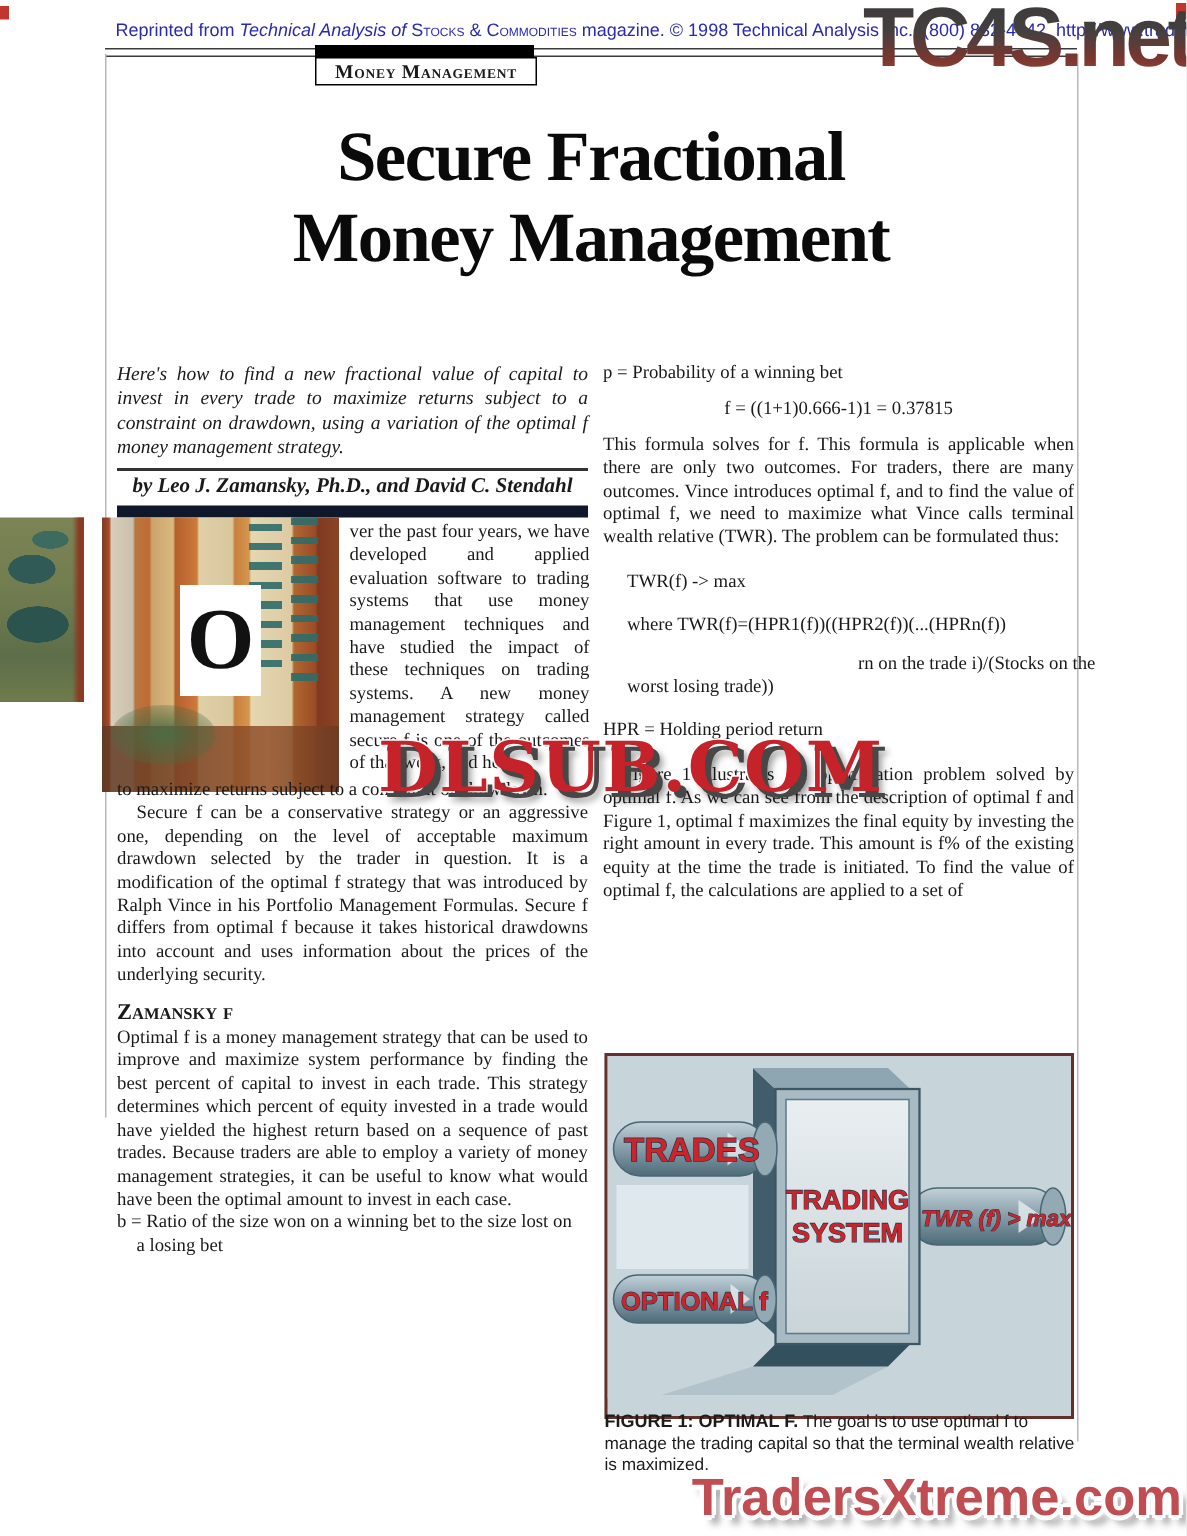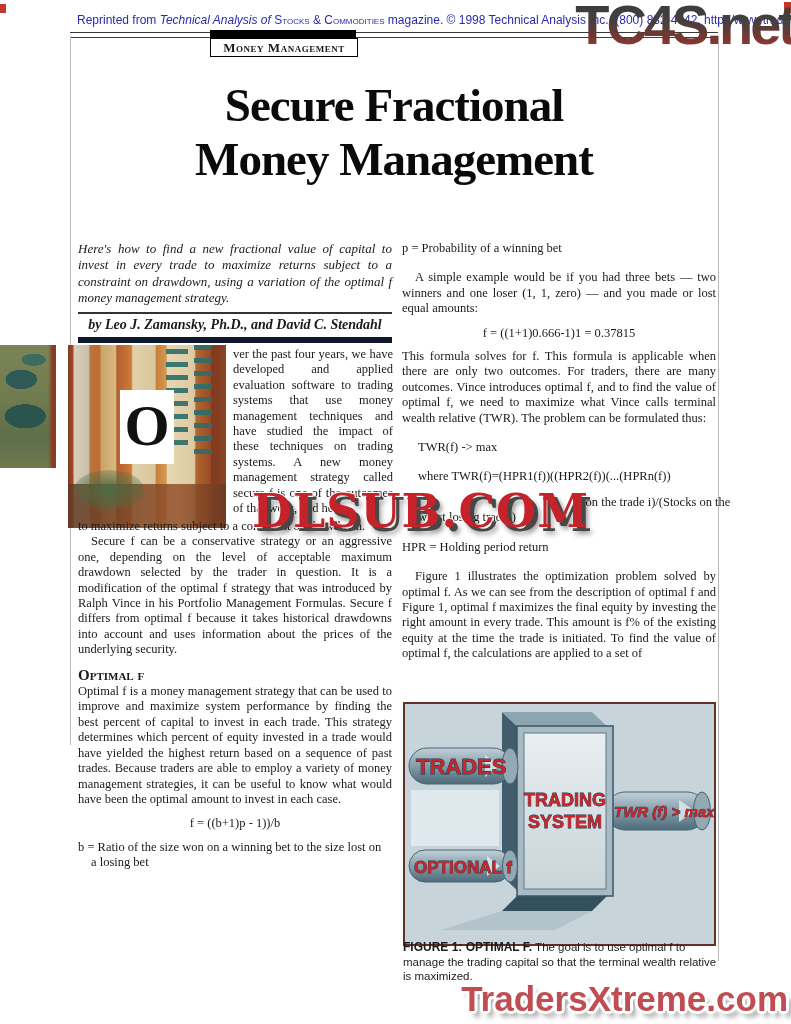--- a/index.html
+++ b/index.html
@@ -24,21 +24,21 @@
       background:linear-gradient(180deg,#383838 0%,#454040 45%,#79362e 72%,#a64a3c 100%);
       -webkit-background-clip:text;background-clip:text;color:transparent;z-index:6;}
   .vline{position:absolute;width:1px;background:#b8b8b8;}
   #vline-left{left:70px;top:36px;height:709px;}
   #vline-right{left:718px;top:36px;height:925px;}
   
   #title{position:absolute;left:70px;top:78px;width:648px;text-align:center;
       font-weight:bold;font-size:47px;line-height:54px;color:#0a0a0a;letter-spacing:-1px;}
   #intro-block{position:absolute;left:78px;top:241px;width:314px;}
   #intro{font-style:italic;font-size:13px;line-height:16.3px;text-align:justify;}
-  #byline-block{margin-top:6px;border-top:2px solid #333;border-bottom:6px solid #0f172a;
+  #byline-block{margin-top:6px;border-top:2px solid #333;border-bottom:8px solid #0f172a;
       padding:3px 0 4px 0;text-align:center;font-weight:bold;font-style:italic;font-size:14px;}
   
   #painting{position:absolute;left:0;top:345px;width:226px;height:183px;}
   #paint-strip{position:absolute;left:0;top:0;width:56px;height:123px;
       background:
         radial-gradient(ellipse 26px 16px at 38% 28%,#2f5a55 0 60%,rgba(0,0,0,0) 61%),
         radial-gradient(ellipse 34px 20px at 45% 58%,#2c544f 0 60%,rgba(0,0,0,0) 61%),
         radial-gradient(ellipse 20px 10px at 60% 12%,#3d6b60 0 60%,rgba(0,0,0,0) 61%),
         linear-gradient(90deg,rgba(0,0,0,0) 86%,#8a3b24 94%),
         linear-gradient(180deg,#7c8455 0%,#6f7b4f 45%,#5d6e4a 75%,#6f7a4c 100%);}
@@ -132,30 +132,28 @@
     <div id="dropcap-box">
       <div id="dropcap">O</div>
     </div>
   </div>
 
   <div id="wrap-para">ver the past four years, we have developed and applied evaluation software to trading systems that use money management techniques and have studied the impact of these techniques on trading systems. A new money management strategy called secure f is one of the outcomes of that work, and here,</div>
 
   <div id="left-flow">
     <div>to maximize returns subject to a constraint on drawdown.</div>
     <div class="just indent">Secure f can be a conservative strategy or an aggressive one, depending on the level of acceptable maximum drawdown selected by the trader in question. It is a modification of the optimal f strategy that was introduced by Ralph Vince in his Portfolio Management Formulas. Secure f differs from optimal f because it takes historical drawdowns into account and uses information about the prices of the underlying security.</div>
-    <div id="h-optimalf">Optimal f</div>
+    <div id="h-optimalf">Zamansky f</div>
     <div class="just">Optimal f is a money management strategy that can be used to improve and maximize system performance by finding the best percent of capital to invest in each trade. This strategy determines which percent of equity invested in a trade would have yielded the highest return based on a sequence of past trades. Because traders are able to employ a variety of money management strategies, it can be useful to know what would have been the optimal amount to invest in each case.</div>
-    <div class="formula">f = ((b+1)p - 1))/b</div>
     <div>b = Ratio of the size won on a winning bet to the size lost on</div>
     <div class="hang2">a losing bet</div>
   </div>
 
   <div id="right-flow">
     <div>p = Probability of a winning bet</div>
-    <div class="just indent gap-m">A simple example would be if you had three bets — two winners and one loser (1, 1, zero) — and you made or lost equal amounts:</div>
     <div class="formula">f = ((1+1)0.666-1)1 = 0.37815</div>
     <div class="just">This formula solves for f. This formula is applicable when there are only two outcomes. For traders, there are many outcomes. Vince introduces optimal f, and to find the value of optimal f, we need to maximize what Vince calls terminal wealth relative (TWR). The problem can be formulated thus:</div>
     <div class="lead-in gap-m">TWR(f) -&gt; max</div>
     <div class="lead-in gap-m">where TWR(f)=(HPR1(f))((HPR2(f))(...(HPRn(f))</div>
     <div class="frag-right gap-s">rn on the trade i)/(Stocks on the</div>
     <div class="lead-in">worst losing trade))</div>
     <div class="gap-m">HPR = Holding period return</div>
     <div class="just indent gap-m">Figure 1 illustrates the optimization problem solved by optimal f. As we can see from the description of optimal f and Figure 1, optimal f maximizes the final equity by investing the right amount in every trade. This amount is f% of the existing equity at the time the trade is initiated. To find the value of optimal f, the calculations are applied to a set of</div>
   </div>
 

